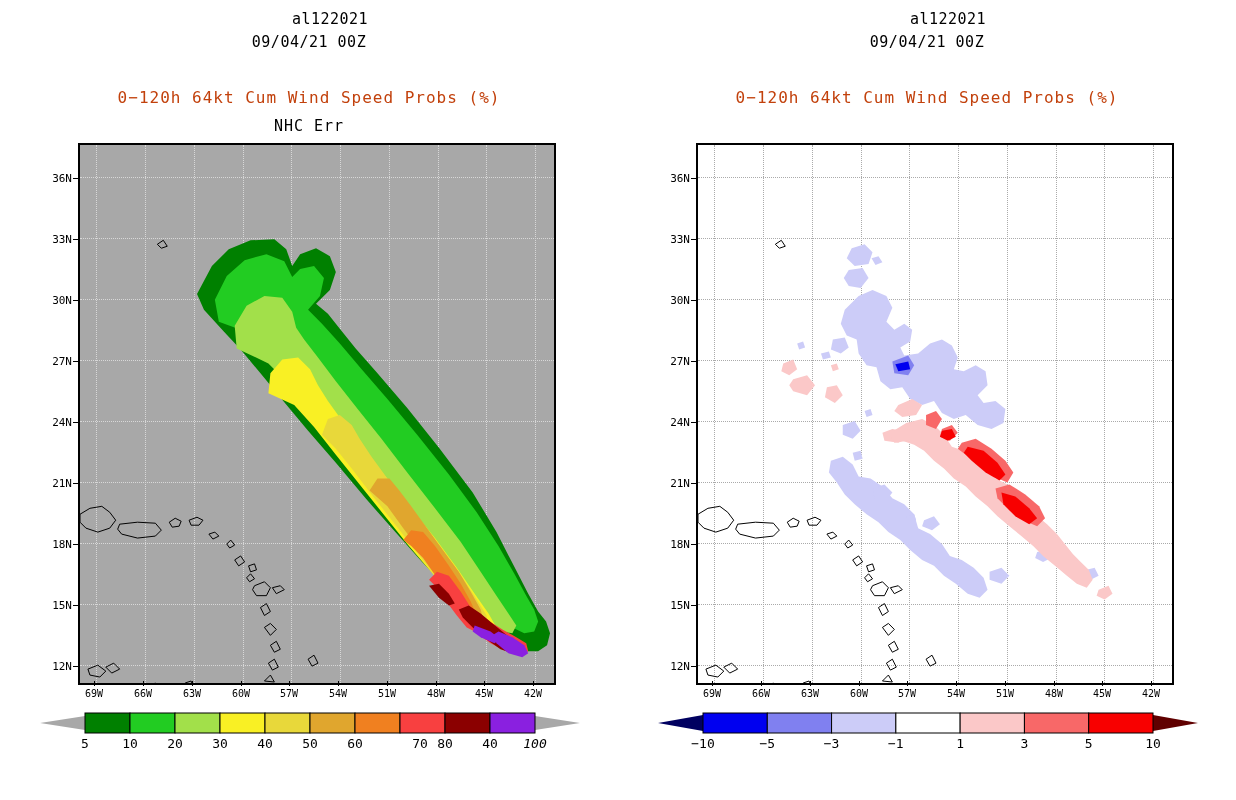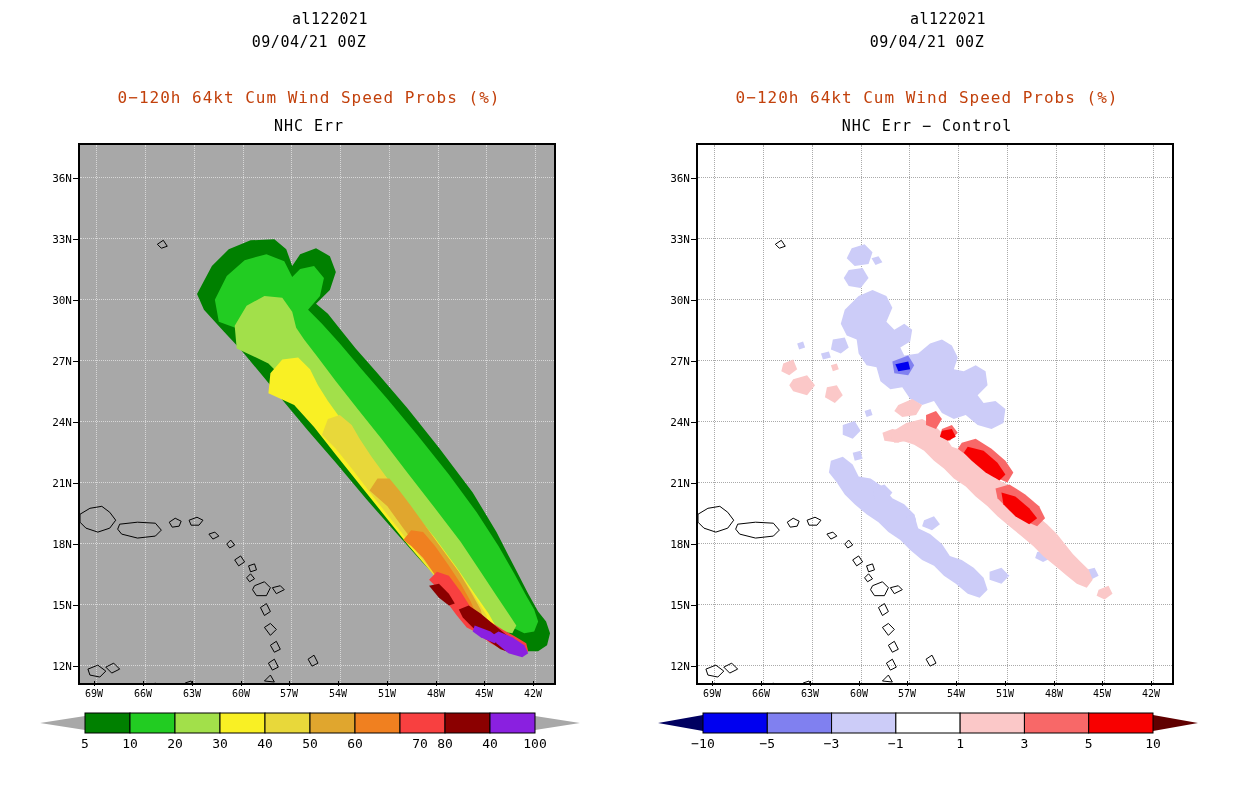--- a/index.html
+++ b/index.html
@@ -197,21 +197,20 @@
   <div class="xtickmark" style="left:484px;top:681px"></div>
   <div class="xtickmark" style="left:533px;top:681px"></div>
 
 </div>
 
 <div class="panel panel-right">
 
   <div class="titles t-storm">al122021</div>
   <div class="titles t-date">09/04/21 00Z</div>
   <div class="titles t-main">0−120h 64kt Cum Wind Speed Probs (%)</div>
-  <div class="titles t-sub">NHC Err − Control</div>
 
   <div class="map-frame map-right" style="left:78px">
     <div class="gridline gl-v" style="left:16px"></div>
     <div class="gridline gl-v" style="left:65px"></div>
     <div class="gridline gl-v" style="left:114px"></div>
     <div class="gridline gl-v" style="left:163px"></div>
     <div class="gridline gl-v" style="left:211px"></div>
     <div class="gridline gl-v" style="left:260px"></div>
     <div class="gridline gl-v" style="left:309px"></div>
     <div class="gridline gl-v" style="left:358px"></div>
@@ -389,21 +388,21 @@
       <div class="cbar-label" style="left: 25px;">5</div>
       <div class="cbar-label" style="left: 70px;">10</div>
       <div class="cbar-label" style="left: 115px;">20</div>
       <div class="cbar-label" style="left: 160px;">30</div>
       <div class="cbar-label" style="left: 205px;">40</div>
       <div class="cbar-label" style="left: 250px;">50</div>
       <div class="cbar-label" style="left: 295px;">60</div>
       <div class="cbar-label" style="left: 360px;">70</div>
       <div class="cbar-label" style="left: 385px;">80</div>
       <div class="cbar-label" style="left: 430px;">40</div>
-      <div class="cbar-label" style="left: 475px;">100</div>
+      <div class="cbar-label" style="left: 475px; font-style: italic;">100</div>
     </div>
 </div>
 
 <div class="cbar-wrap cbar-right">
   <svg style="position:absolute;left:0;top:0;width:540px;height:22px;" viewBox="0 0 540 22">
     <polygon points="0,11 45,3 45,19" fill="#000060"></polygon>
     <polygon points="540,11 495,3 495,19" fill="#600000"></polygon>
     <g id="cb-right-cells">
         <rect x="45.00" y="1" width="64.29" height="20" fill="#0000f0" stroke="#000" stroke-width="1"></rect>
         <rect x="109.29" y="1" width="64.29" height="20" fill="#8080f0" stroke="#000" stroke-width="1"></rect>

